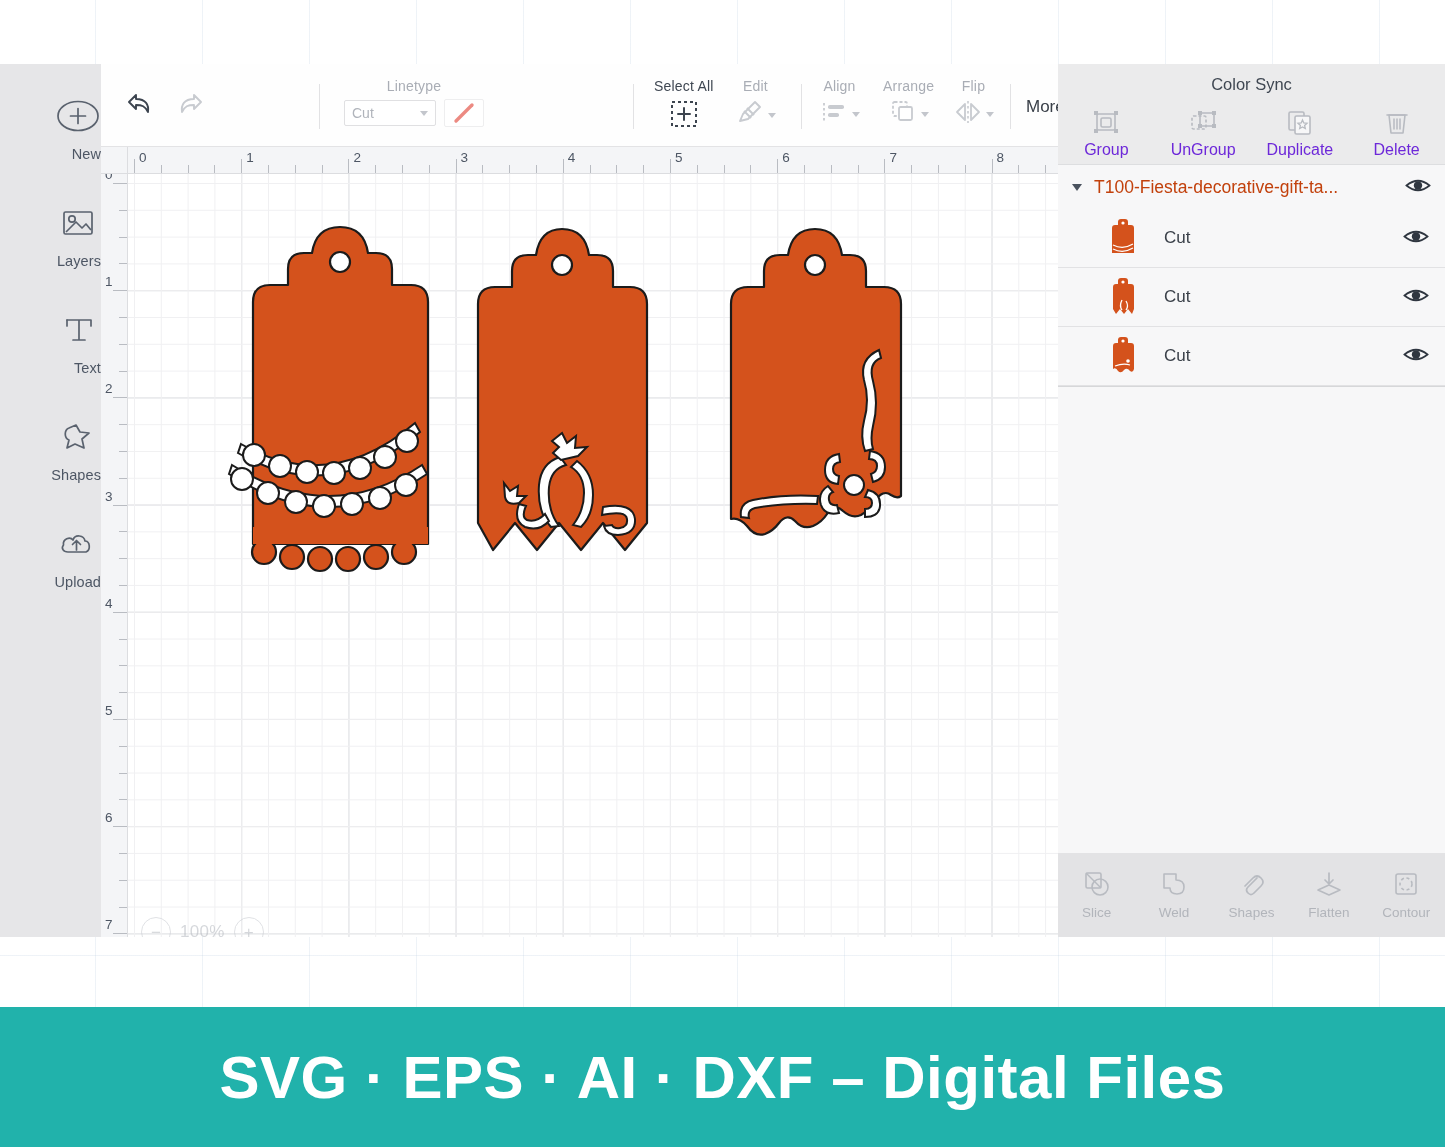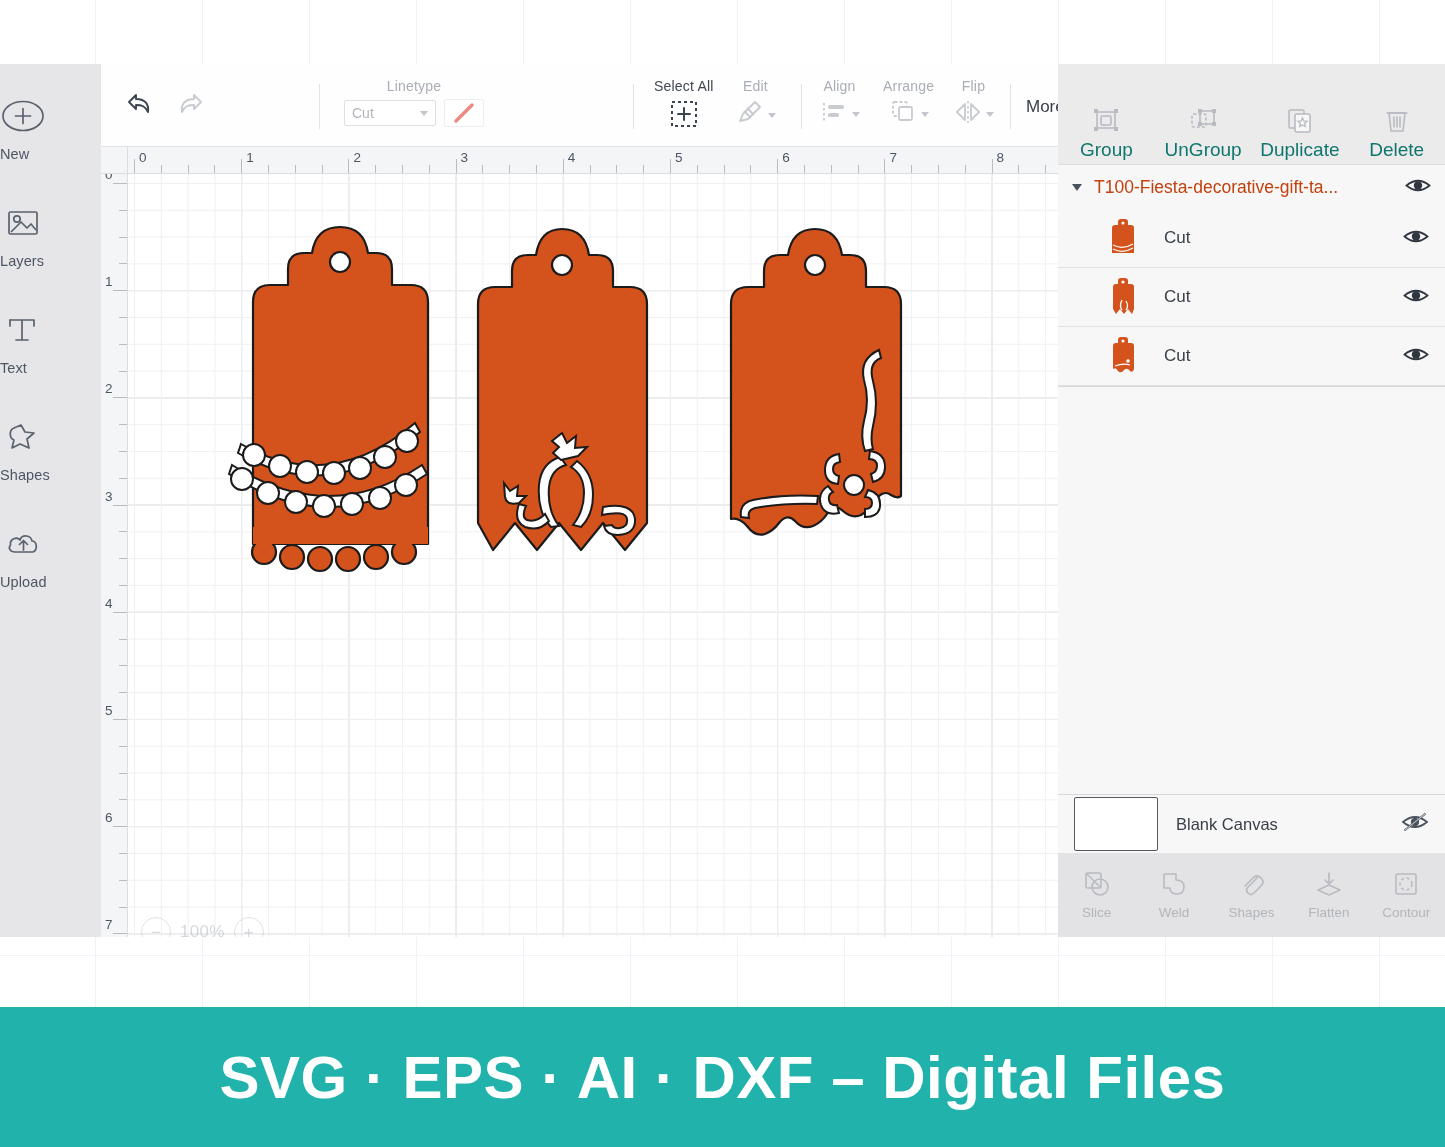--- a/index.html
+++ b/index.html
@@ -24,21 +24,21 @@
   }
 
   
   #rail{
     position:absolute;left:0;top:0;width:101px;height:873px;
     background:#e6e6e8;
     display:flex;flex-direction:column;align-items:center;
     padding-top:26px;box-sizing:border-box;
   }
   .rail-item{width:101px;height:107px;display:flex;flex-direction:column;
-    align-items:flex-start;justify-content:flex-start;cursor:pointer;}
+    align-items:flex-end;justify-content:flex-start;cursor:pointer;}
   .rail-ico{height:52px;display:flex;align-items:center;justify-content:center;}
   .rail-lbl{font-size:14.5px;color:#4d5664;margin-top:4px;letter-spacing:.1px;}
 
   
   #toolbar{
     position:absolute;left:101px;top:0;width:1089px;height:83px;
     background:#fefefe;border-bottom:1px solid #e3e3e5;box-sizing:border-box;
   }
   .tb-sep{position:absolute;top:20px;width:1px;height:45px;background:#e2e2e4;}
   .tb-group{position:absolute;top:14px;}
@@ -92,21 +92,21 @@
 
   
   #right{position:absolute;left:1058px;top:0;width:387px;height:873px;background:#f7f7f8;}
   #tabs{display:flex;height:41px;background:#ebebec;}
   .tab{flex:1;display:flex;align-items:center;justify-content:center;font-size:16.5px;
     color:#3f4752;cursor:pointer;position:relative;}
   .tab.sel::after{content:"";position:absolute;bottom:0;left:0;right:0;height:2.5px;background:#4c5562;}
   #opsbar{display:flex;height:59px;background:#ebebec;border-bottom:1px solid #dddee0;}
   .op{flex:1;display:flex;flex-direction:column;align-items:center;justify-content:center;
     gap:1px;cursor:pointer;}
-  .op-lbl{font-size:19px;color:#0f766e;}
+  .op-lbl{font-size:16px;color:#6d28d9;}
   #layerhead{display:flex;align-items:center;height:45px;padding:0 14px 0 14px;
     box-sizing:border-box;background:#f7f7f8;border-bottom:1px solid #e2e2e4;}
   #lh-caret{width:0;height:0;border-left:5.5px solid transparent;border-right:5.5px solid transparent;
     border-top:7px solid #4a525e;margin-right:12px;cursor:pointer;}
   #lh-title{flex:1;font-size:17.5px;color:#c2410c;white-space:nowrap;overflow:hidden;}
   .layer-row{display:flex;align-items:center;height:59px;padding:0 16px 0 48px;
     box-sizing:border-box;border-bottom:1px solid #e2e2e4;background:#f7f7f8;cursor:pointer;}
   .layer-thumb{width:34px;height:42px;margin-right:24px;flex:0 0 auto;}
   .layer-lbl{flex:1;font-size:17px;color:#3a4049;}
   #layers-body{position:absolute;left:0;top:145px;right:0;bottom:143px;overflow:hidden;}
@@ -548,20 +548,23 @@
     <div id="zoomctl">
       <div class="zbtn">−</div>
       <div id="zoomval">100%</div>
       <div class="zbtn">+</div>
     </div>
   </div>
 
   <div id="right">
 
     <div id="tabs">
+      <div class="tab">
+        <span>Color Sync</span>
+      </div>
     </div>
 
     <div id="opsbar">
       <div class="op">
         <span>
           <svg width="28" height="26" viewBox="0 0 28 26">
               <rect x="5" y="4" width="18" height="16" rx="1.5" fill="none" stroke="#b8bbc1" stroke-width="1.6"></rect>
               <rect x="9" y="8" width="10" height="9" rx="1.5" fill="none" stroke="#b8bbc1" stroke-width="1.6"></rect>
               <g fill="#b8bbc1">
                 <rect x="2" y="1" width="4" height="4"></rect>
@@ -672,32 +675,20 @@
           <svg width="26" height="17" viewBox="0 0 26 17">
               <path d="M1.5 8.5 Q13 -1 24.5 8.5 Q13 18 1.5 8.5 Z" fill="none" stroke="#2f3640" stroke-width="1.7"></path>
               <circle cx="13" cy="8.5" r="4.2" fill="#2f3640"></circle>
             </svg>
         </span>
       </div>
 
       <div id="layers-list-end"></div>
     </div>
 
-    <div id="canvasrow">
-      <div id="canvas-swatch"></div>
-      <div id="canvas-lbl">Blank Canvas</div>
-      <span>
-        <svg width="28" height="20" viewBox="0 0 28 20">
-            <path d="M2 10 Q14 0 26 10 Q14 20 2 10 Z" fill="none" stroke="#4b535e" stroke-width="1.7"></path>
-            <circle cx="14" cy="10" r="4.2" fill="#4b535e"></circle>
-            <path d="M4 18 L24 2" stroke="#4b535e" stroke-width="1.9" stroke-linecap="round"></path>
-            <path d="M4 18 L24 2" stroke="#f7f7f8" stroke-width="0.8" stroke-linecap="round"></path>
-          </svg>
-      </span>
-    </div>
 
     <div id="bottombar">
       <div class="bb">
         <span>
           <svg width="30" height="28" viewBox="0 0 30 28">
               <rect x="4" y="3" width="15" height="15" rx="1.5" fill="none" stroke="#b8bbc1" stroke-width="1.6"></rect>
               <circle cx="18" cy="17" r="8" fill="none" stroke="#b8bbc1" stroke-width="1.6"></circle>
               <path d="M4 3 L19 18" stroke="#b8bbc1" stroke-width="1.4"></path>
             </svg>
         </span>

